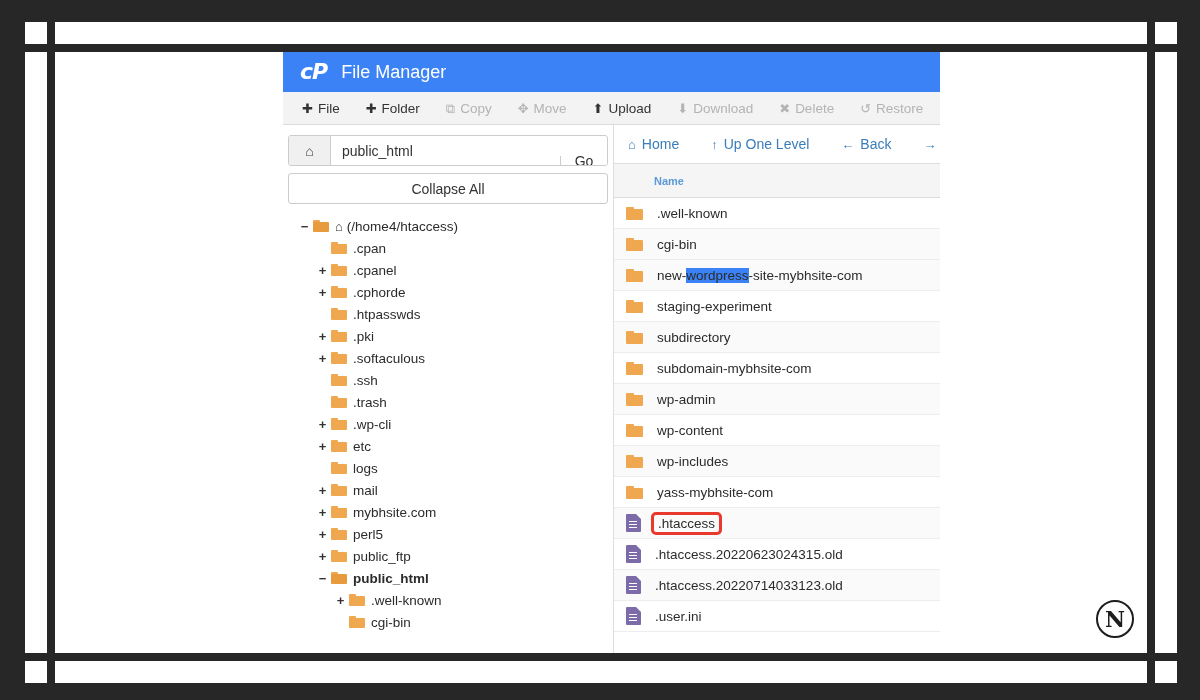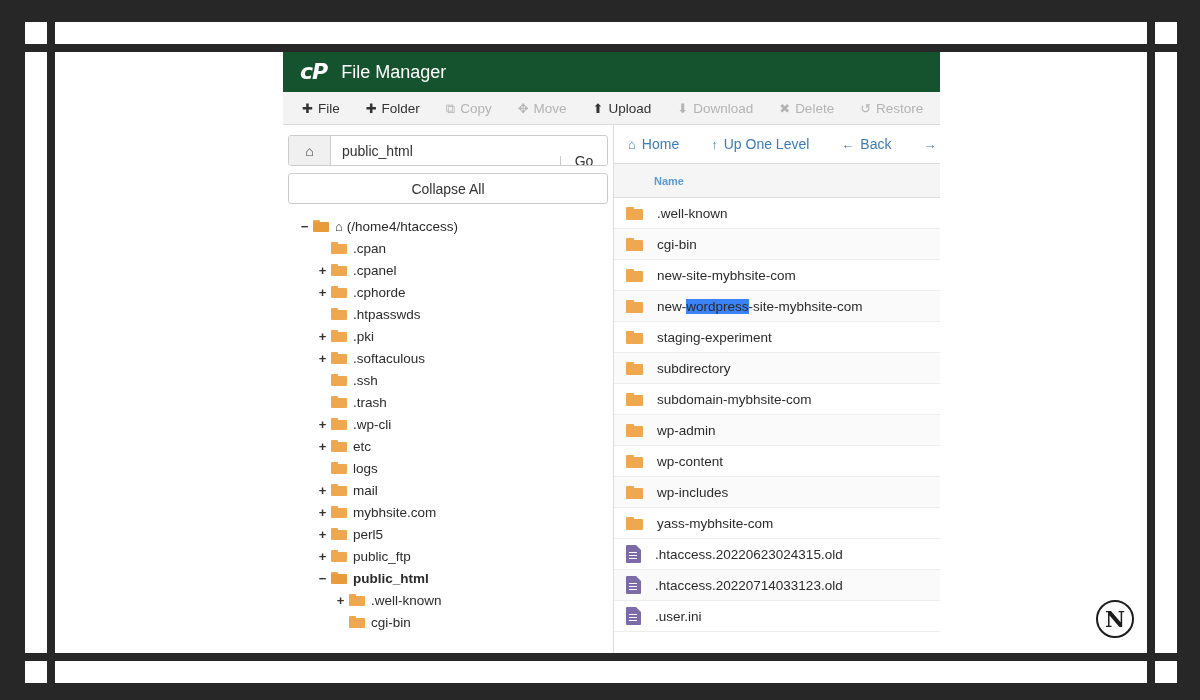--- a/index.html
+++ b/index.html
@@ -44,21 +44,21 @@
     top: 52px;
     width: 657px;
     height: 601px;
     overflow: hidden;
     background: #ffffff;
   }
 
   
   .fm-header {
     height: 40px;
-    background: #14532d;
+    background: #3b82f6;
     display: flex;
     align-items: center;
     padding-left: 17px;
     gap: 14px;
   }
   .cp-logo {
     font-family: "DejaVu Sans", sans-serif;
     font-weight: bold;
     font-style: italic;
     font-size: 22px;
@@ -542,55 +542,57 @@
         </div>
         <div id="filelist">
             <div class="frow">
               <span class="ico-folder"></span>
               <span class="fname">.well-known</span>
             </div>
             <div class="frow alt">
               <span class="ico-folder"></span>
               <span class="fname">cgi-bin</span>
             </div>
+            <div class="frow alt">
+              <span class="ico-folder"></span>
+              <span class="fname">new-<span class="sel">wordpress</span>-site-mybhsite-com</span>
+            </div>
             <div class="frow">
               <span class="ico-folder"></span>
-              <span class="fname">new-site-mybhsite-com</span>
+              <span class="fname">staging-experiment</span>
             </div>
             <div class="frow alt">
               <span class="ico-folder"></span>
-              <span class="fname">new-<span class="sel">wordpress</span>-site-mybhsite-com</span>
+              <span class="fname">subdirectory</span>
             </div>
             <div class="frow">
               <span class="ico-folder"></span>
-              <span class="fname">staging-experiment</span>
+              <span class="fname">subdomain-mybhsite-com</span>
             </div>
             <div class="frow alt">
               <span class="ico-folder"></span>
-              <span class="fname">subdirectory</span>
+              <span class="fname">wp-admin</span>
             </div>
             <div class="frow">
               <span class="ico-folder"></span>
-              <span class="fname">subdomain-mybhsite-com</span>
+              <span class="fname">wp-content</span>
             </div>
             <div class="frow alt">
               <span class="ico-folder"></span>
-              <span class="fname">wp-admin</span>
+              <span class="fname">wp-includes</span>
             </div>
             <div class="frow">
               <span class="ico-folder"></span>
-              <span class="fname">wp-content</span>
+              <span class="fname">yass-mybhsite-com</span>
             </div>
             <div class="frow alt">
-              <span class="ico-folder"></span>
-              <span class="fname">wp-includes</span>
-            </div>
-            <div class="frow">
-              <span class="ico-folder"></span>
-              <span class="fname">yass-mybhsite-com</span>
+              <span class="ico-file">
+                <span class="lines"></span>
+              </span>
+              <span class="fname"><span class="hl-box">.htaccess</span></span>
             </div>
             <div class="frow">
               <span class="ico-file">
                 <span class="lines"></span>
               </span>
               <span class="fname">.htaccess.20220623024315.old</span>
             </div>
             <div class="frow alt">
               <span class="ico-file">
                 <span class="lines"></span>

